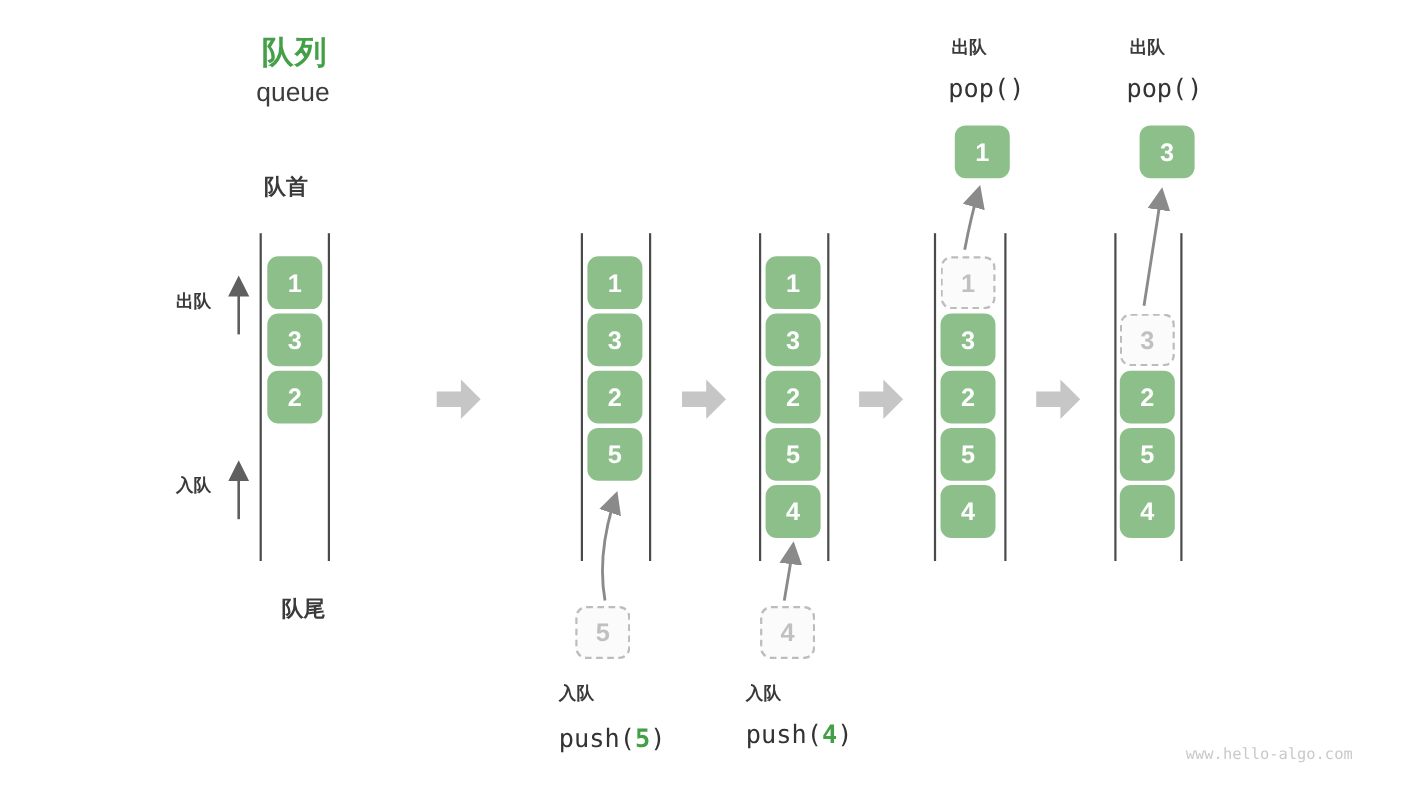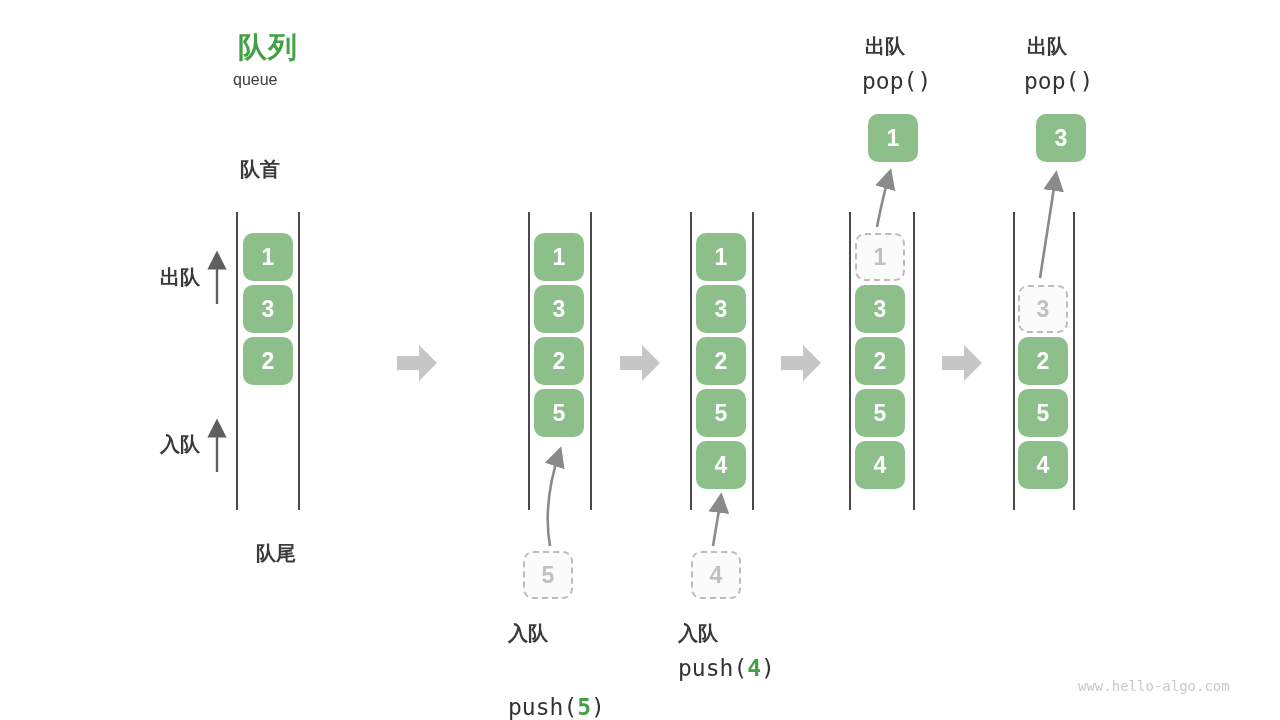--- a/index.html
+++ b/index.html
@@ -24,24 +24,24 @@
   .item{
     position:absolute;width:50px;height:48px;border-radius:10px;
     background:var(--item-green);color:#ffffff;
     display:flex;align-items:center;justify-content:center;
     font-size:23px;font-weight:700;
   }
   .item.ghost{
     background:#fbfbfb;border:2.5px dashed var(--ghost-border);
     color:var(--ghost-text);box-sizing:border-box;
   }
-  .zh{color:var(--text-dark);font-weight:700;font-size:20px;}
+  .zh{color:var(--text-dark);font-weight:700;font-size:16px;}
   .zh.big{font-size:20px;}
   .title-zh{color:var(--title-green);font-weight:700;font-size:29px;letter-spacing:1px;}
-  .title-en{color:#3c3c3c;font-size:16px;}
+  .title-en{color:#3c3c3c;font-size:24px;}
   .code{
     font-family:"DejaVu Sans Mono","Liberation Mono",monospace;
     font-size:23px;color:#333333;white-space:nowrap;
   }
   .code .arg{color:var(--title-green);font-weight:700;}
   .watermark{
     font-family:"DejaVu Sans Mono","Liberation Mono",monospace;
     font-size:14px;color:var(--watermark);
   }
   svg.overlay{position:absolute;left:0;top:0;pointer-events:none;}
@@ -138,21 +138,21 @@
   <div class="item" style="left:855px;top:441px">4</div>
   <div class="item" style="left:868px;top:114px">1</div>
 
   <div class="item ghost" style="left:1018px;top:285px">3</div>
   <div class="item" style="left:1018px;top:337px">2</div>
   <div class="item" style="left:1018px;top:389px">5</div>
   <div class="item" style="left:1018px;top:441px">4</div>
   <div class="item" style="left:1036px;top:114px">3</div>
 
   <div class="abs zh" style="left:508px;top:620px">入队</div>
-  <div class="abs code" style="left:508px;top:694px">
+  <div class="abs code" style="left:508px;top:659px">
     <span>push(</span><span class="arg">5</span><span>)</span>
   </div>
 
   <div class="abs zh" style="left:678px;top:620px">入队</div>
   <div class="abs code" style="left:678px;top:655px">
     <span>push(</span><span class="arg">4</span><span>)</span>
   </div>
 
   <div class="abs zh" style="left:865px;top:33px">出队</div>
   <div class="abs code" style="left:862px;top:68px">pop()</div>

